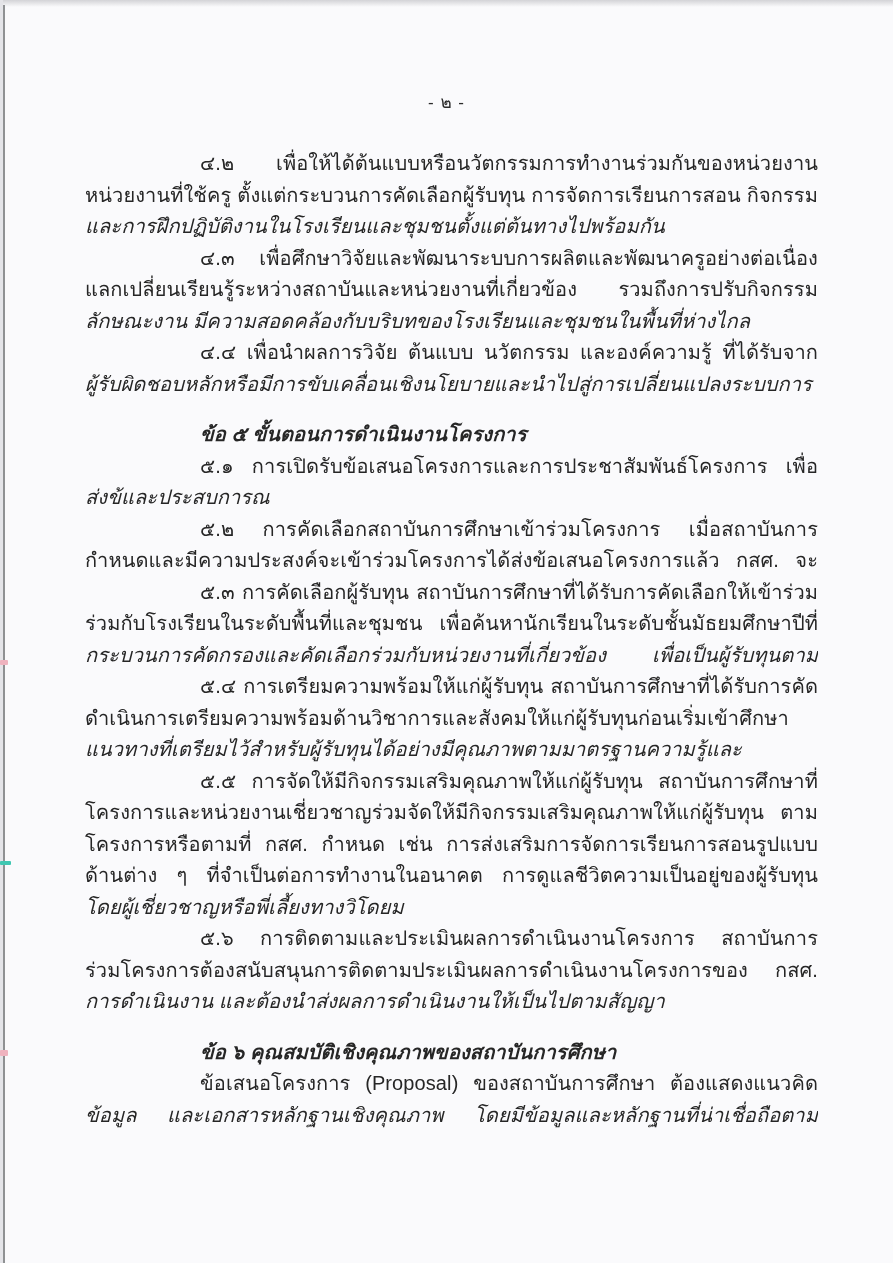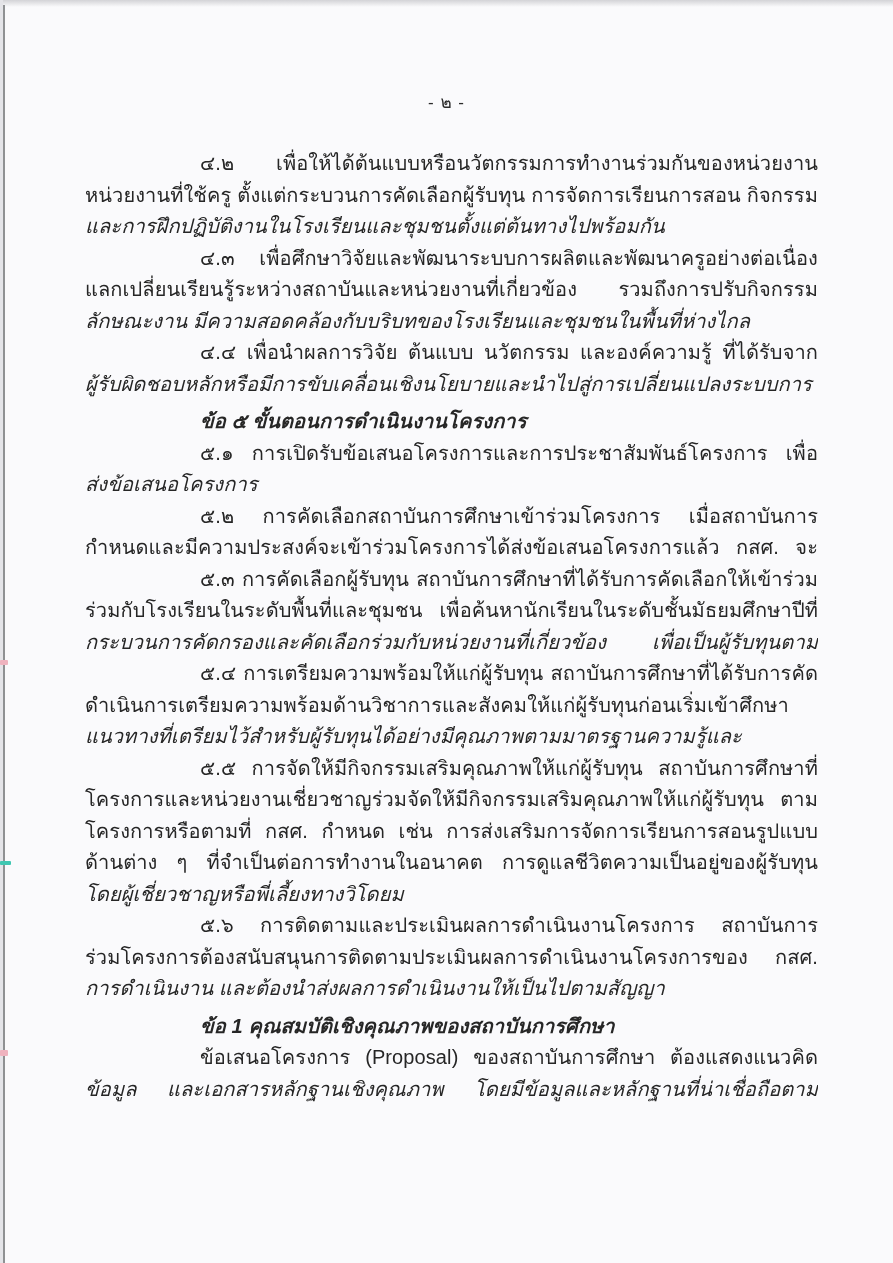--- a/index.html
+++ b/index.html
@@ -37,21 +37,21 @@
   .edge-tick.pink-b{top:1050px;background:var(--tick-pink);height:6px;width:8px;}
 
   .page-number{
     position:absolute;top:88px;left:0;width:100%;
     text-align:center;font-size:17px;letter-spacing:1px;color:#2b2b2b;
   }
   .content{
     position:absolute;left:85px;top:148px;width:733px;
   }
   .block{margin:0;}
-  .block.heading{margin-top:6px;font-weight:bold;}
+  .block.heading{margin-top:19px;font-weight:bold;}
   .line{
     height:31.5px;line-height:31.5px;font-size:20px;overflow:hidden;
     text-align:justify;text-align-last:justify;
     letter-spacing:.1px;
   }
   .line.first{text-indent:115px;}
   .line.last,.block.heading .line{text-align-last:left;font-style:italic;}
 </style>
 </head>
 <body>
@@ -79,21 +79,21 @@
       </div>
       <div class="block paragraph">
         <div class="line first">๔.๔ เพื่อนำผลการวิจัย ต้นแบบ นวัตกรรม และองค์ความรู้ ที่ได้รับจากโครงการ ส่งต่อไปยังหน่วยงาน</div>
         <div class="line last">ผู้รับผิดชอบหลักหรือมีการขับเคลื่อนเชิงนโยบายและนำไปสู่การเปลี่ยนแปลงระบบการผลิตและพัฒนาครู</div>
       </div>
       <div class="block heading">
         <div class="line first last">ข้อ ๕ ขั้นตอนการดำเนินงานโครงการ</div>
       </div>
       <div class="block paragraph">
         <div class="line first">๕.๑ การเปิดรับข้อเสนอโครงการและการประชาสัมพันธ์โครงการ เพื่อเชิญชวนสถาบันการศึกษาร่วม</div>
-        <div class="line last">ส่งข้อเสนอโครงการ</div>
+        <div class="line last">ส่งข้และประสบการณ</div>
       </div>
       <div class="block paragraph">
         <div class="line first">๕.๒ การคัดเลือกสถาบันการศึกษาเข้าร่วมโครงการ เมื่อสถาบันการศึกษาที่มีคุณสมบัติครบตามที่</div>
         <div class="line">กำหนดและมีความประสงค์จะเข้าร่วมโครงการได้ส่งข้อเสนอโครงการแล้ว กสศ. จะดำเนินการคัดเลือก</div>
       </div>
       <div class="block paragraph">
         <div class="line first">๕.๓ การคัดเลือกผู้รับทุน สถาบันการศึกษาที่ได้รับการคัดเลือกให้เข้าร่วมโครงการ จะต้องจัดทำข้อมูล</div>
         <div class="line">ร่วมกับโรงเรียนในระดับพื้นที่และชุมชน เพื่อค้นหานักเรียนในระดับชั้นมัธยมศึกษาปีที่ ๖ หรือเทียบเท่า เข้าสู่</div>
         <div class="line last">กระบวนการคัดกรองและคัดเลือกร่วมกับหน่วยงานที่เกี่ยวข้อง เพื่อเป็นผู้รับทุนตามโครงการ</div>
       </div>
@@ -108,20 +108,20 @@
         <div class="line">โครงการหรือตามที่ กสศ. กำหนด เช่น การส่งเสริมการจัดการเรียนการสอนรูปแบบใหม่ ๆ การจัดกิจกรรมเสริมทักษะ</div>
         <div class="line">ด้านต่าง ๆ ที่จำเป็นต่อการทำงานในอนาคต การดูแลชีวิตความเป็นอยู่ของผู้รับทุน และการจัดการแลกเปลี่ยนเรียนรู้</div>
         <div class="line last">โดยผู้เชี่ยวชาญหรือพี่เลี้ยงทางวิโดยม</div>
       </div>
       <div class="block paragraph">
         <div class="line first">๕.๖ การติดตามและประเมินผลการดำเนินงานโครงการ สถาบันการศึกษาที่ได้รับการคัดเลือกให้เข้า</div>
         <div class="line">ร่วมโครงการต้องสนับสนุนการติดตามประเมินผลการดำเนินงานโครงการของ กสศ. และต้องรายงานความก้าวหน้าของ</div>
         <div class="line last">การดำเนินงาน และต้องนำส่งผลการดำเนินงานให้เป็นไปตามสัญญา</div>
       </div>
       <div class="block heading">
-        <div class="line first last">ข้อ 1 คุณสมบัติเชิงคุณภาพของสถาบันการศึกษา</div>
+        <div class="line first last">ข้อ ๖ คุณสมบัติเชิงคุณภาพของสถาบันการศึกษา</div>
       </div>
       <div class="block paragraph">
         <div class="line first">ข้อเสนอโครงการ (Proposal) ของสถาบันการศึกษา ต้องแสดงแนวคิด และวิธีการดำเนินงาน</div>
         <div class="line last">ข้อมูล และเอกสารหลักฐานเชิงคุณภาพ โดยมีข้อมูลและหลักฐานที่น่าเชื่อถือตามประเด็น ดังต่อไปนี้</div>
       </div>
     </div>
 </div>
 
 </body></html>

